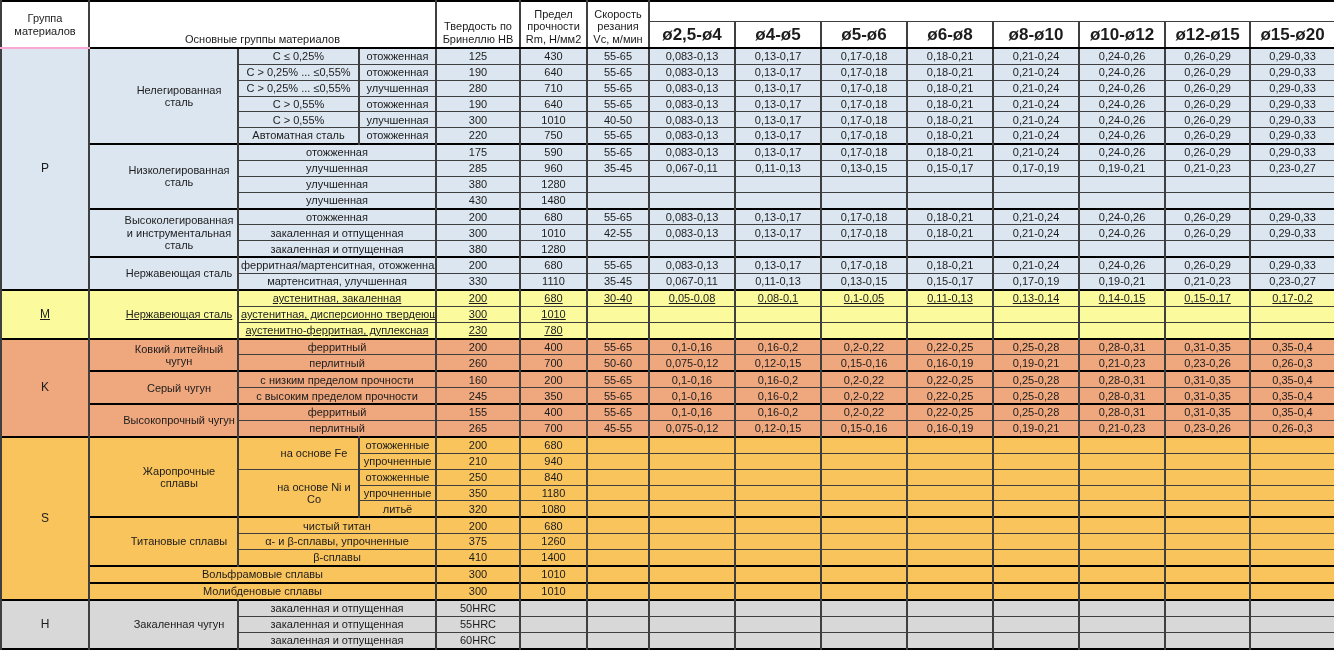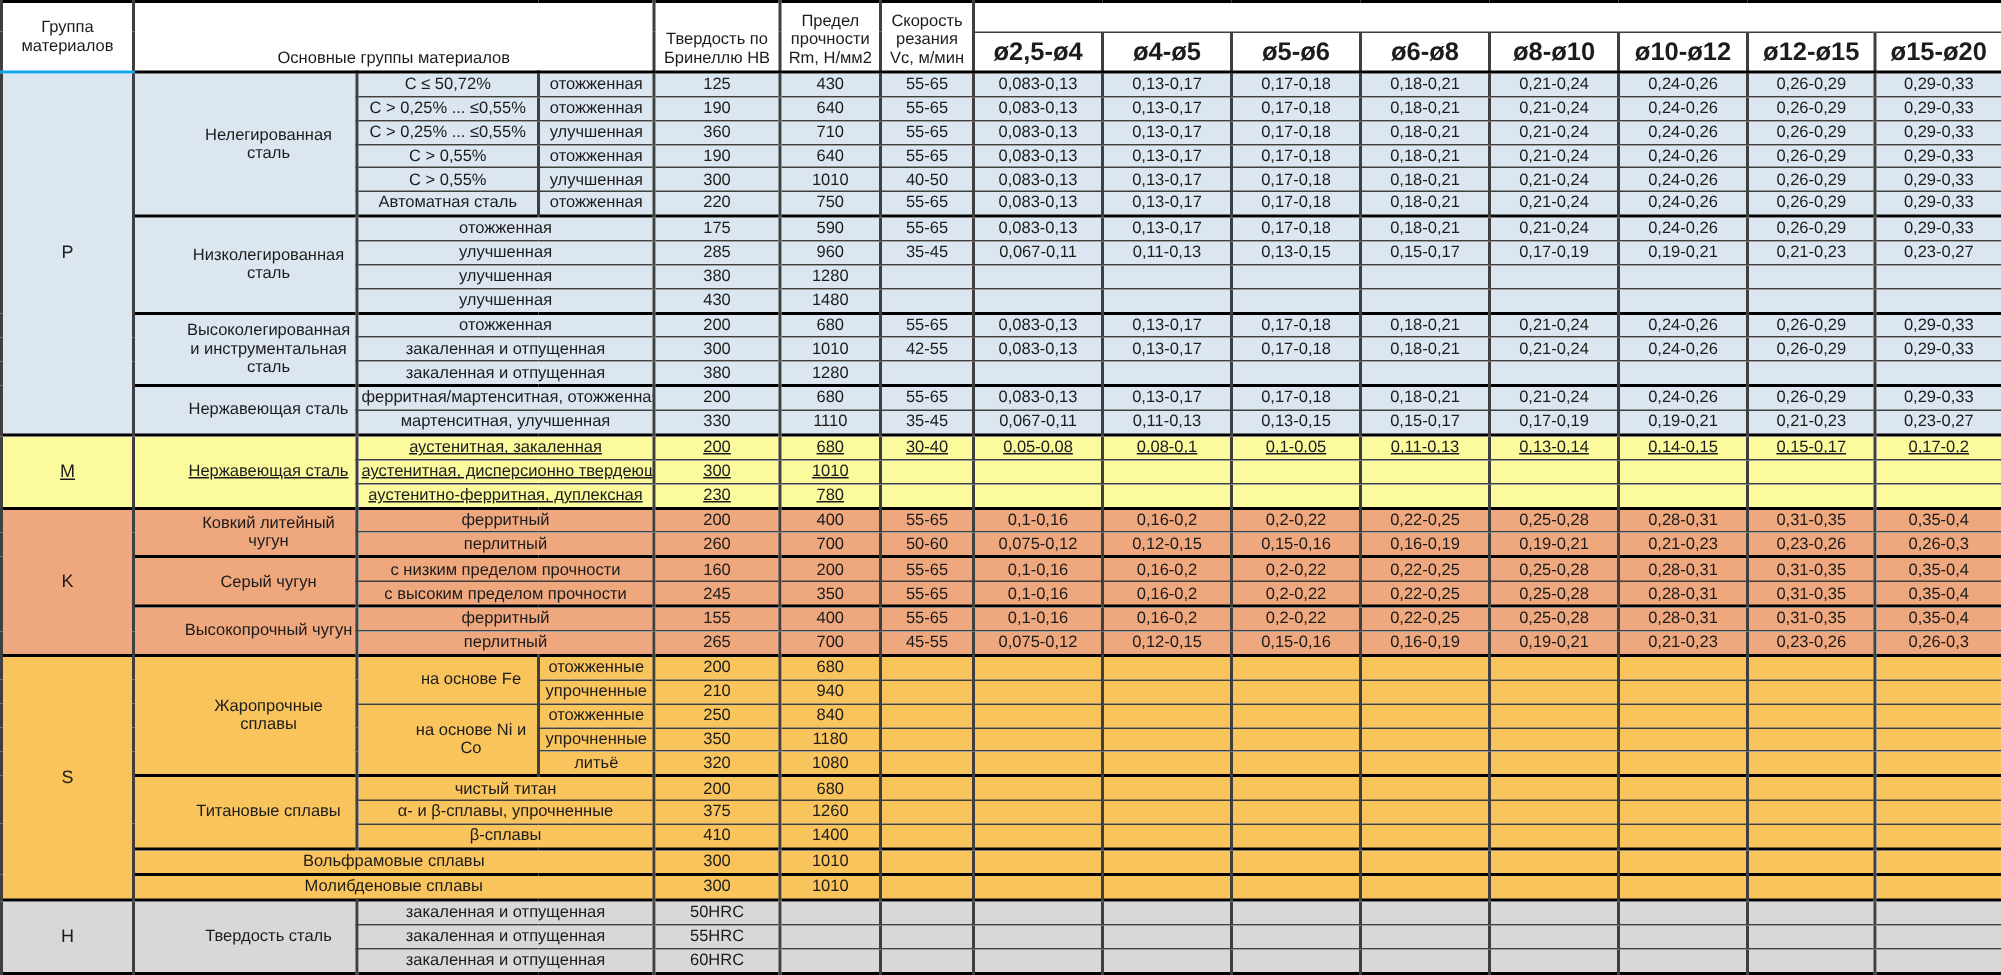--- a/index.html
+++ b/index.html
@@ -16,21 +16,21 @@
     border-width:1px 2px;
     padding:0 2px;
     text-align:center;vertical-align:middle;
     overflow:hidden;white-space:nowrap;
     line-height:1.12;
   }
   thead tr.strip-row{height:20px;}
   thead tr.diam-row{height:27px;}
   thead th{background:#fff;font-weight:normal;}
   thead th.hlabel{vertical-align:bottom;padding-bottom:2px;border-bottom:2px solid #000;}
-  thead th.hgroup{vertical-align:middle;border-bottom:2px solid #0ea5e9;white-space:normal;}
+  thead th.hgroup{vertical-align:middle;border-bottom:2px solid #f9a8d4;white-space:normal;}
   thead th.hwrap{white-space:normal;}
   thead tr.diam-row th{font-weight:bold;border-bottom:2px solid #000;font-size:17px;}
   tbody tr.sep>td{border-top:2px solid #000;}
   td.gcode{font-size:12px;}
   td.wrap{white-space:normal;padding-left:33px;}
   tr.g-p>td{background:var(--c-p);}
   tr.g-m>td{background:var(--c-m);text-decoration:underline;}
   tr.g-k>td{background:var(--c-k);}
   tr.g-s>td{background:var(--c-s);}
   tr.g-h>td{background:var(--c-h);}
@@ -74,21 +74,21 @@
           <th>ø8-ø10</th>
           <th>ø10-ø12</th>
           <th>ø12-ø15</th>
           <th>ø15-ø20</th>
         </tr>
     </thead>
     <tbody id="tbody">
         <tr class="g-p">
           <td class="gcode" rowspan="15">P</td>
           <td class=" wrap" rowspan="6">Нелегированная сталь</td>
-          <td>C ≤ 50,72%</td>
+          <td>C ≤ 0,25%</td>
           <td>отожженная</td>
           <td>125</td>
           <td>430</td>
           <td>55-65</td>
           <td>0,083-0,13</td>
           <td>0,13-0,17</td>
           <td>0,17-0,18</td>
           <td>0,18-0,21</td>
           <td>0,21-0,24</td>
           <td>0,24-0,26</td>
@@ -106,21 +106,21 @@
           <td>0,17-0,18</td>
           <td>0,18-0,21</td>
           <td>0,21-0,24</td>
           <td>0,24-0,26</td>
           <td>0,26-0,29</td>
           <td>0,29-0,33</td>
         </tr>
         <tr class="g-p">
           <td>C &gt; 0,25% ... ≤0,55%</td>
           <td>улучшенная</td>
-          <td>360</td>
+          <td>280</td>
           <td>710</td>
           <td>55-65</td>
           <td>0,083-0,13</td>
           <td>0,13-0,17</td>
           <td>0,17-0,18</td>
           <td>0,18-0,21</td>
           <td>0,21-0,24</td>
           <td>0,24-0,26</td>
           <td>0,26-0,29</td>
           <td>0,29-0,33</td>
@@ -571,21 +571,21 @@
           <td></td>
           <td></td>
           <td></td>
           <td></td>
           <td></td>
           <td></td>
           <td></td>
         </tr>
         <tr class="g-h sep">
           <td class="gcode" rowspan="3">H</td>
-          <td class=" wrap" rowspan="3">Твердость сталь</td>
+          <td class=" wrap" rowspan="3">Закаленная чугун</td>
           <td colspan="2">закаленная и отпущенная</td>
           <td>50HRC</td>
           <td></td>
           <td></td>
           <td></td>
           <td></td>
           <td></td>
           <td></td>
           <td></td>
           <td></td>

